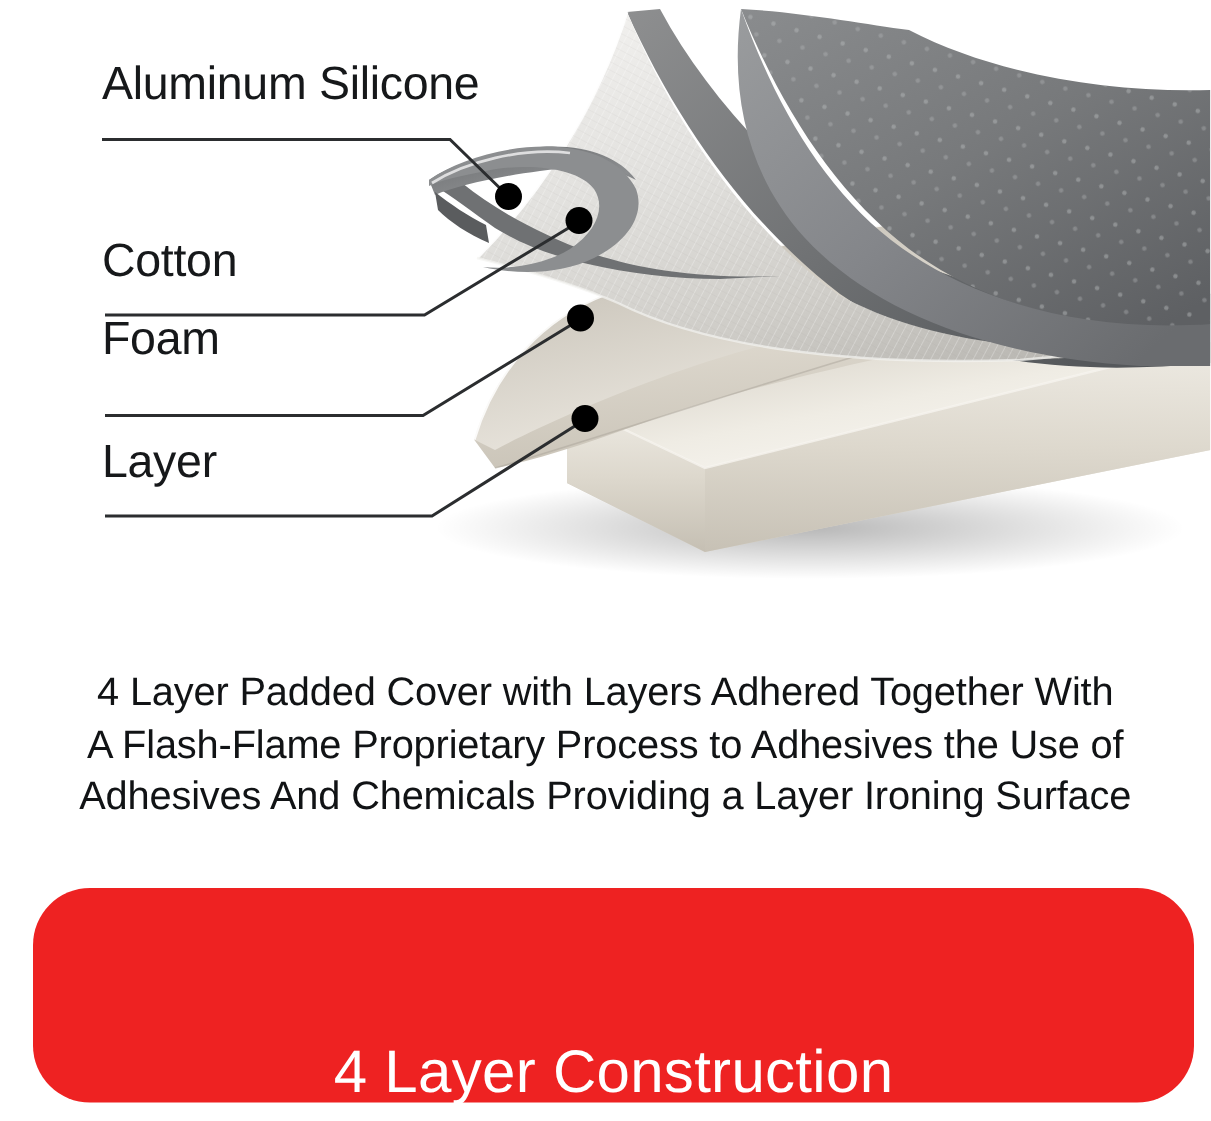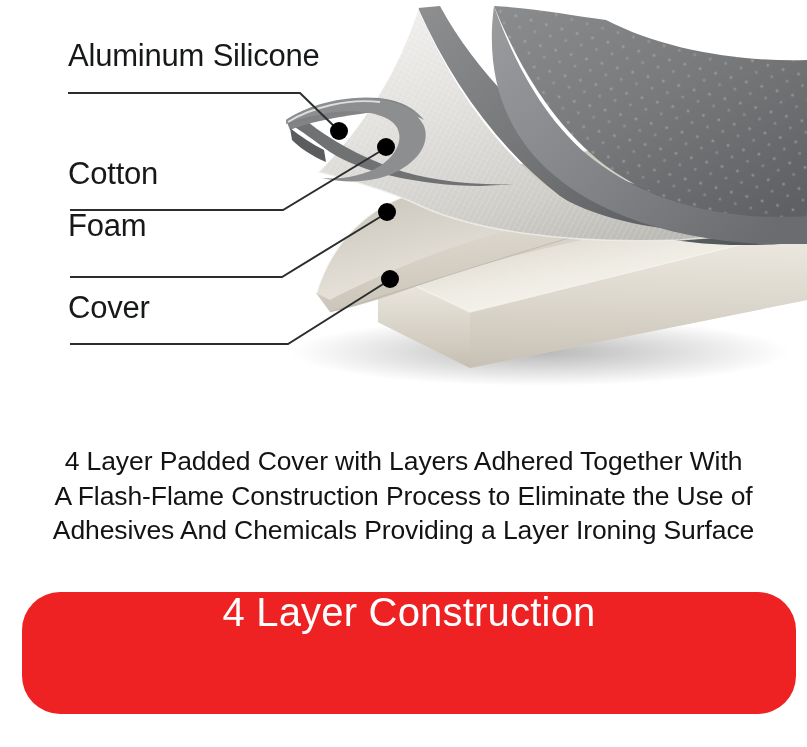--- a/index.html
+++ b/index.html
@@ -55,27 +55,27 @@
     letter-spacing: -0.1px;
   }
   #body-copy .copy-line { display: block; }
 
   
   #cta-button {
     position: absolute;
     left: 22px;
     top: 592px;
     width: 774px;
-    height: 122px;
+    height: 143px;
     background: #ee2222;
     border-radius: 38px;
     border: none;
     padding: 0;
     display: flex;
-    align-items: flex-start;
+    align-items: flex-end;
     justify-content: center;
     cursor: pointer;
   }
   #cta-button-label {
     color: #ffffff;
     font-size: 40px;
     font-weight: 400;
     letter-spacing: 0.2px;
     line-height: 1;
     white-space: nowrap;
@@ -278,25 +278,25 @@
       <circle cx="390" cy="279" r="9"></circle>
     </g>
   </svg>
 
   <div class="callout-label" id="label-aluminum">Aluminum Silicone</div>
 
   <div class="callout-label" id="label-cotton">Cotton</div>
 
   <div class="callout-label" id="label-foam">Foam</div>
 
-  <div class="callout-label" id="label-felt">Cover</div>
+  <div class="callout-label" id="label-felt">Layer</div>
 
   <div id="body-copy">
     <span class="copy-line">4 Layer Padded Cover with Layers Adhered Together With</span>
-    <span class="copy-line">A Flash-Flame Construction Process to Eliminate the Use of</span>
+    <span class="copy-line">A Flash-Flame Proprietary Process to Adhesives the Use of</span>
     <span class="copy-line">Adhesives And Chemicals Providing a Layer Ironing Surface</span>
   </div>
 
   <div id="cta-button">
     <span id="cta-button-label">4 Layer Construction</span>
   </div>
 
 </div>
 
 </body></html>

